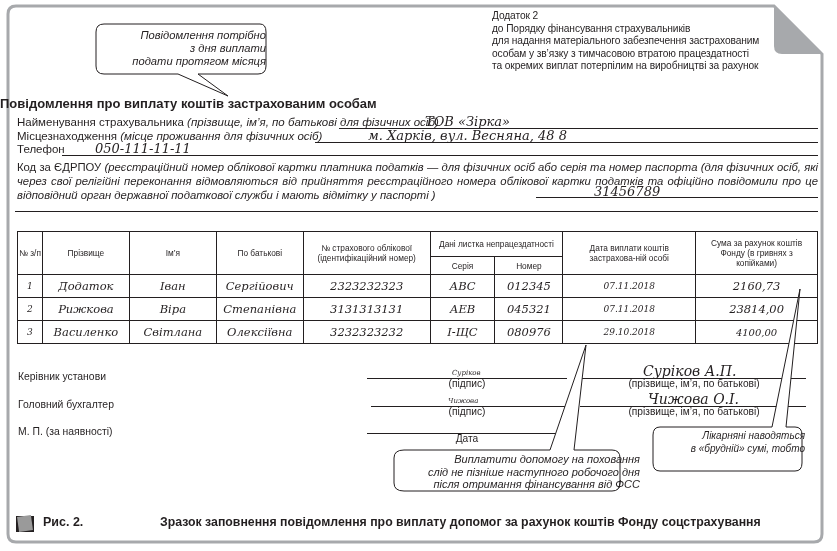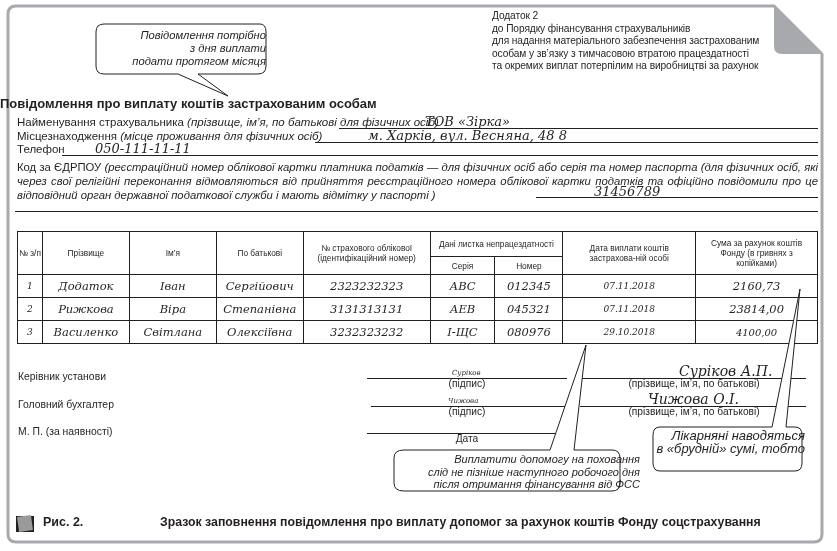--- a/index.html
+++ b/index.html
@@ -157,21 +157,21 @@
 <div class="sig-label" style="top:426px;text-align:center;">М. П. (за наявності)</div>
 
 <div class="fill-line" style="left:367px;top:378px;width:200px;"></div>
 <div class="fill-line" style="left:582px;top:378px;width:224px;"></div>
 <div class="fill-line" style="left:371px;top:406px;width:196px;"></div>
 <div class="fill-line" style="left:580px;top:406px;width:226px;"></div>
 <div class="fill-line" style="left:367px;top:433px;width:196px;"></div>
 
 <div class="sign" style="left:452px;top:369px;">Сурiков</div>
 <div class="under" style="left:417px;top:378px;width:100px;">(підпис)</div>
-<div class="bigsign" style="left:643px;top:363px;margin-left:36px;">Суріков А.П.</div>
+<div class="bigsign" style="left:643px;top:363px;">Суріков А.П.</div>
 <div class="under" style="left:614px;top:378px;width:160px;">(прізвище, ім’я, по батькові)</div>
 
 <div class="sign" style="left:448px;top:397px;">Чижова</div>
 <div class="under" style="left:417px;top:406px;width:100px;">(підпис)</div>
 <div class="bigsign" style="left:648px;top:391px;">Чижова О.І.</div>
 <div class="under" style="left:614px;top:406px;width:160px;">(прізвище, ім’я, по батькові)</div>
 
 <div class="under" style="left:417px;top:433px;width:100px;">Дата</div>
 
 <div class="bubble" style="left:390px;top:335px;width:240px;height:160px;">
@@ -182,21 +182,21 @@
     <div>Виплатити допомогу на поховання</div>
     <div>слід не пізніше наступного робочого дня</div>
     <div>після отримання фінансування від ФСС</div>
   </div>
 </div>
 
 <div class="bubble" style="left:650px;top:285px;width:160px;height:190px;">
   <svg width="160" height="190" style="position:absolute;left:0;top:0">
     <path d="M10,142 L122,142 L150,4 L136,142 L145,142 Q152,142 152,150 L152,178 Q152,186 145,186 L10,186 Q3,186 3,178 L3,150 Q3,142 10,142 Z" fill="#fff" stroke="#231f20" stroke-width="1"></path>
   </svg>
-  <div class="bubble-text" style="left:3px;top:145px;width:152px;font-size:13px;line-height:12.6px;">
+  <div class="bubble-text" style="left:3px;top:145px;width:152px;font-size:10px;line-height:12.6px;">
     <div>Лікарняні наводяться</div>
     <div>в «брудній» сумі, тобто</div>
   </div>
 </div>
 
 <div class="caption-icon">
     <i></i>
   </div>
 <div class="abs caption-label">Рис. 2.</div>
 <div class="abs caption-text">Зразок заповнення повідомлення про виплату допомог за рахунок коштів Фонду соцстрахування</div>

